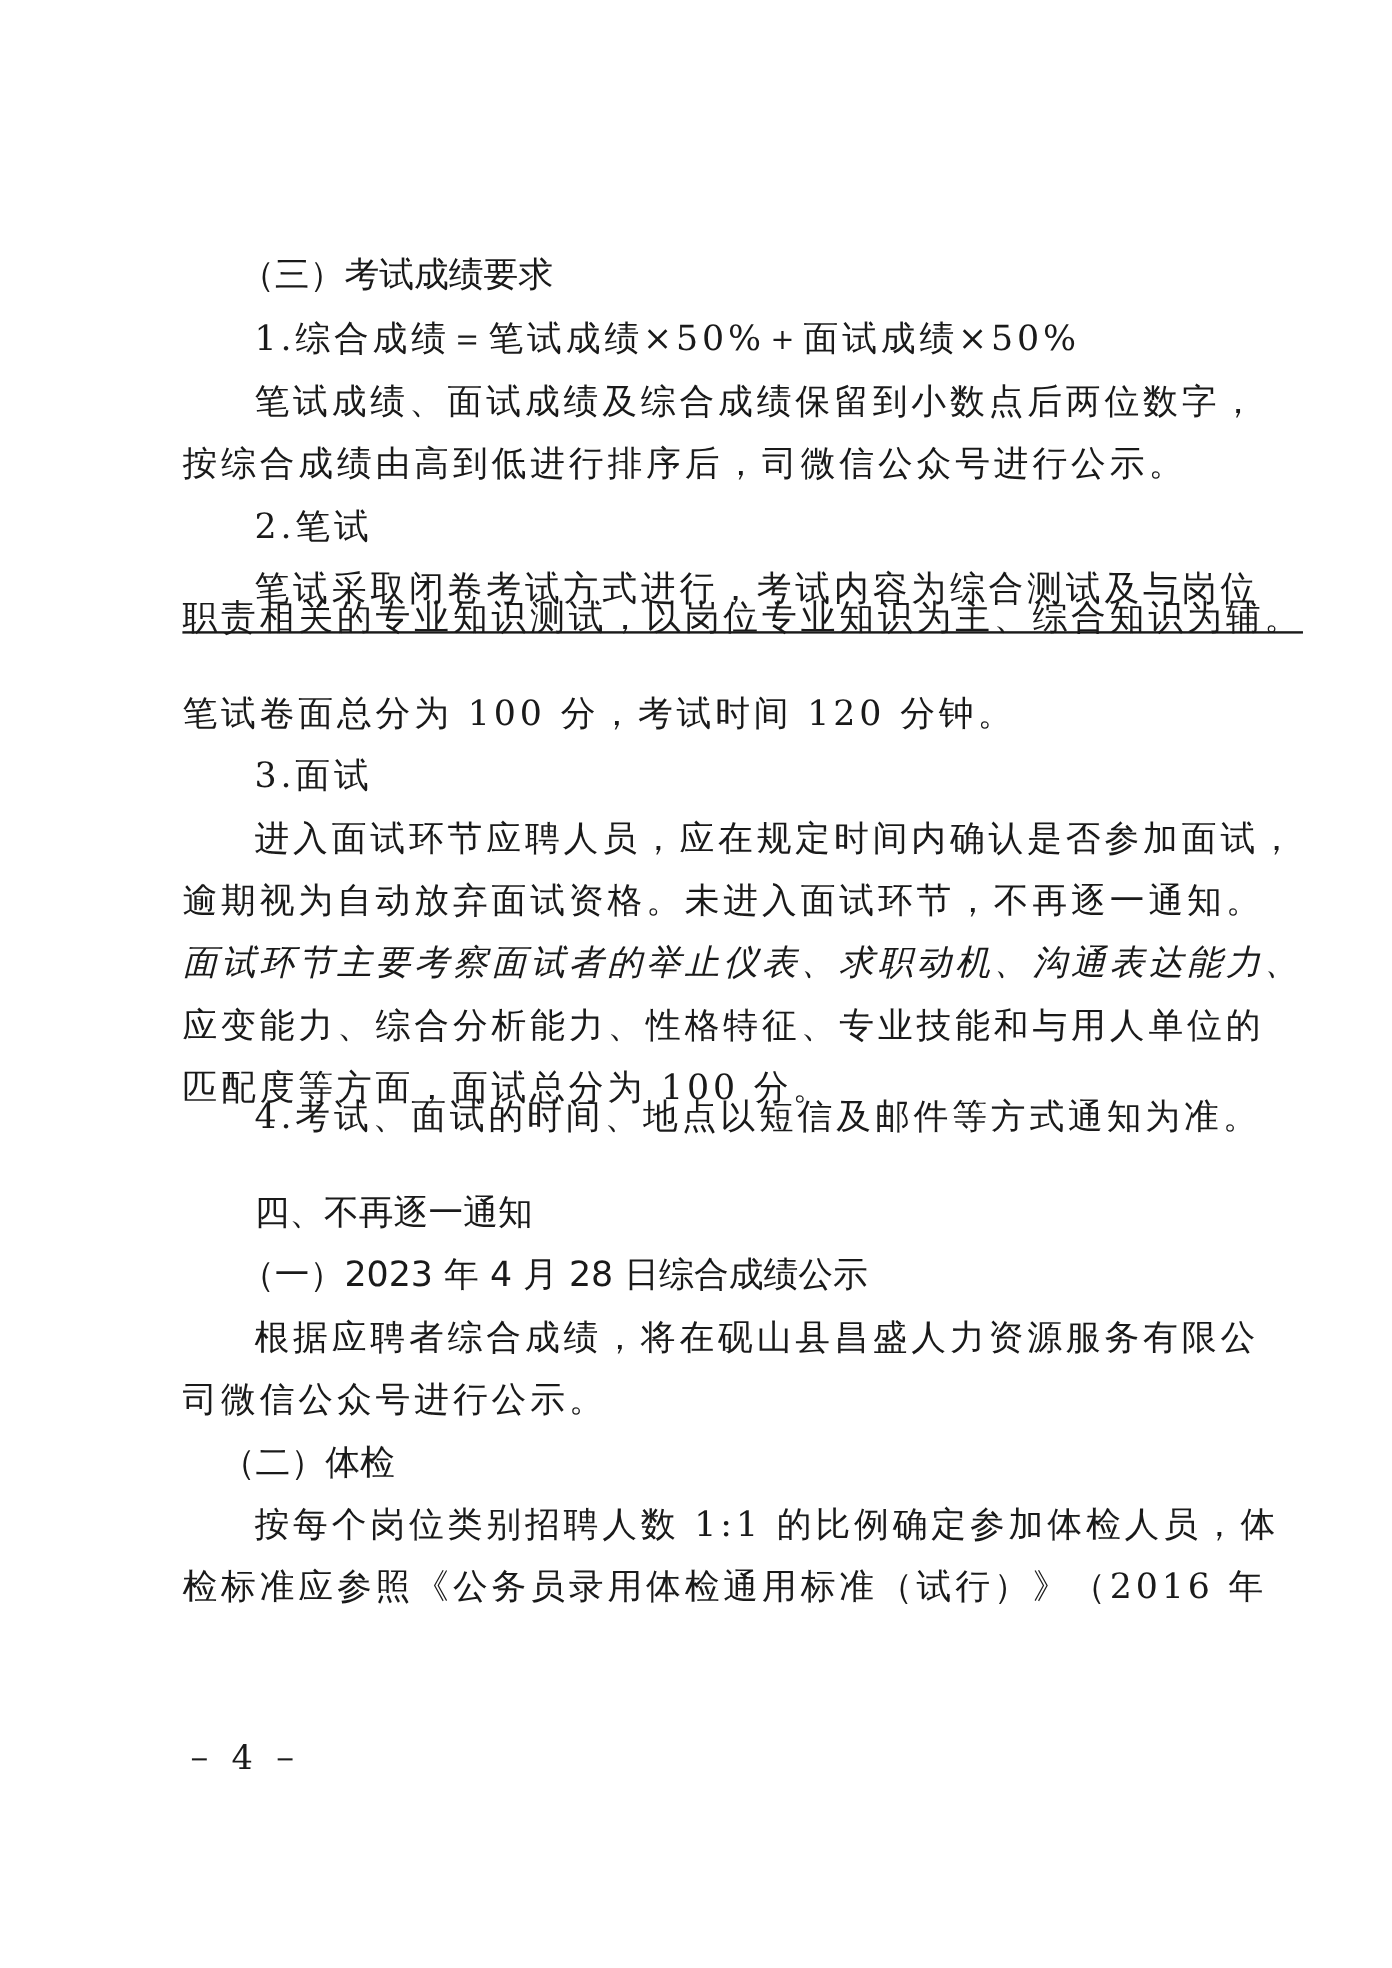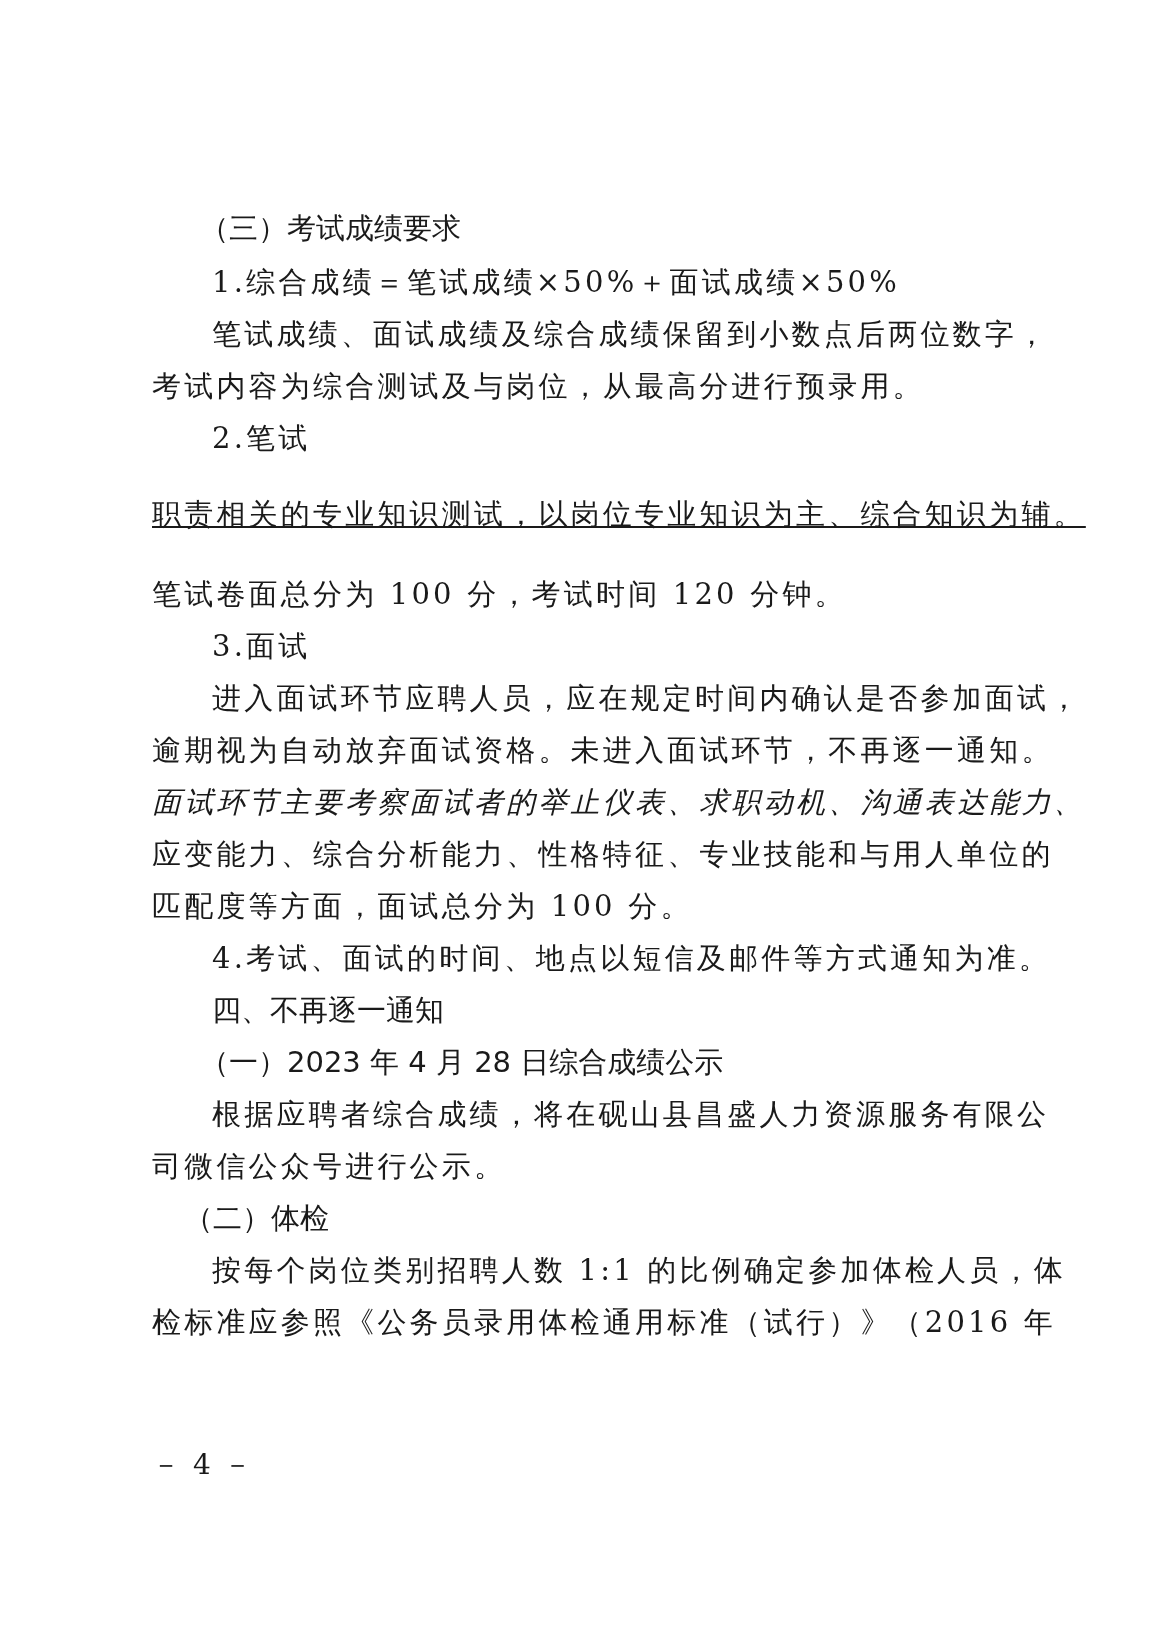--- a/index.html
+++ b/index.html
@@ -15,31 +15,32 @@
   .pagenum { position: absolute; left: 152px; top: 1445px; font-size: 28px; line-height: 40px;
              font-family: "DejaVu Serif", "Liberation Serif", serif; letter-spacing: 2px; }
 </style>
 </head>
 <body>
 
 <div class="page">
   <div class="line heading" style="left:200px; top:208px;">（三）考试成绩要求</div>
   <div class="line indent" style="top:262px;">1.综合成绩＝笔试成绩×50%＋面试成绩×50%</div>
   <div class="line indent" style="top:314px;">笔试成绩、面试成绩及综合成绩保留到小数点后两位数字，</div>
-  <div class="line flush" style="top:366px;">考试内容为综合测试及与岗位，从最高分进行预录用。</div>
+  <div class="line flush" style="top:366px;">按综合成绩由高到低进行排序后，司微信公众号进行公示。</div>
   <div class="line indent" style="top:418px;">2.笔试</div>
+  <div class="line indent" style="top:470px;">笔试采取闭卷考试方式进行，考试内容为综合测试及与岗位</div>
   <div class="line flush" style="top:494px;text-decoration:underline;">职责相关的专业知识测试，以岗位专业知识为主、综合知识为辅。</div>
   <div class="line flush" style="top:574px;">笔试卷面总分为 100 分，考试时间 120 分钟。</div>
   <div class="line indent" style="top:626px;">3.面试</div>
   <div class="line indent" style="top:678px;">进入面试环节应聘人员，应在规定时间内确认是否参加面试，</div>
   <div class="line flush" style="top:730px;">逾期视为自动放弃面试资格。未进入面试环节，不再逐一通知。</div>
   <div class="line flush" style="top:782px;font-style:italic;">面试环节主要考察面试者的举止仪表、求职动机、沟通表达能力、</div>
   <div class="line flush" style="top:834px;">应变能力、综合分析能力、性格特征、专业技能和与用人单位的</div>
   <div class="line flush" style="top:886px;text-align:right;">匹配度等方面，面试总分为 100 分。</div>
-  <div class="line indent" style="top:938px;">4.考试、面试的时间、地点以短信及邮件等方式通知为准。</div>
+  <div class="line indent" style="top:910px;">4.考试、面试的时间、地点以短信及邮件等方式通知为准。</div>
   <div class="line heading" style="left:212px; top:990px;">四、不再逐一通知</div>
   <div class="line heading" style="left:200px; top:1042px;">（一）2023 年 4 月 28 日综合成绩公示</div>
   <div class="line indent" style="top:1094px;">根据应聘者综合成绩，将在砚山县昌盛人力资源服务有限公</div>
   <div class="line flush" style="top:1146px;">司微信公众号进行公示。</div>
   <div class="line heading" style="left:184px; top:1198px;">（二）体检</div>
   <div class="line indent" style="top:1250px;">按每个岗位类别招聘人数 1:1 的比例确定参加体检人员，体</div>
   <div class="line flush" style="top:1302px;">检标准应参照《公务员录用体检通用标准（试行）》（2016 年</div>
 
   <div class="pagenum">－ 4 －</div>
 </div>

